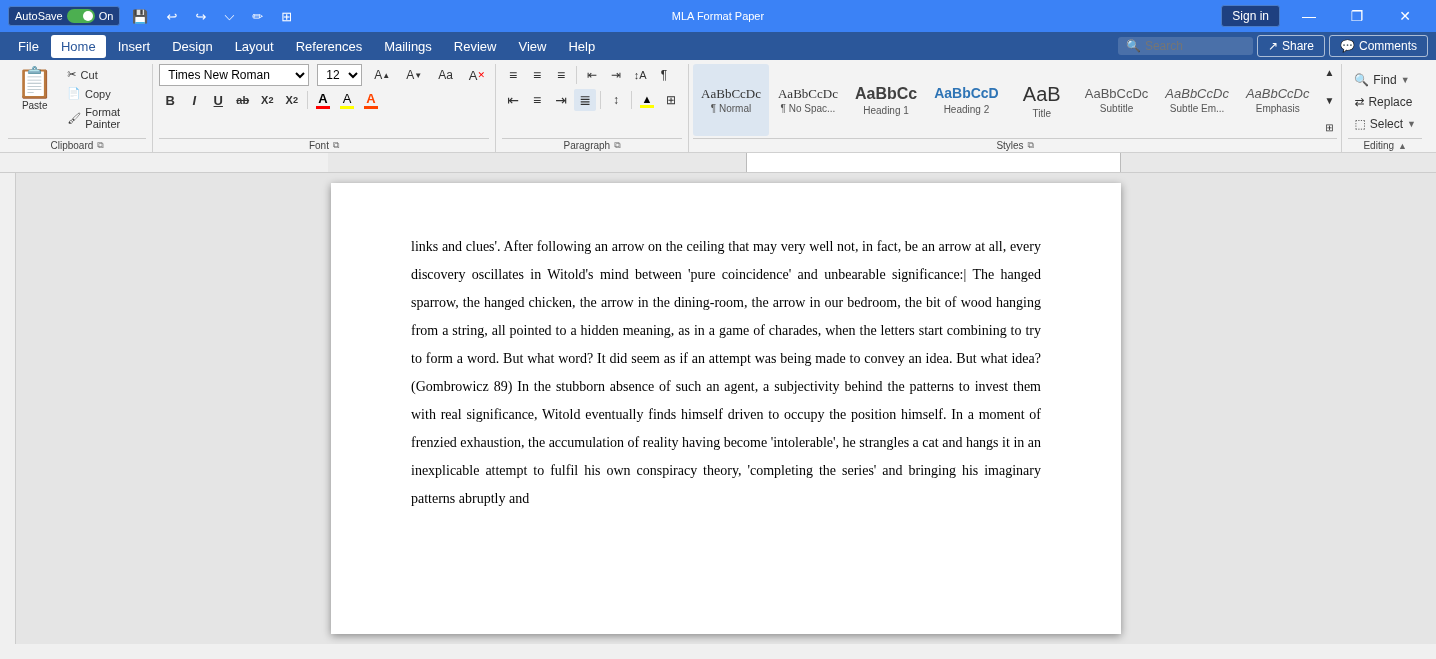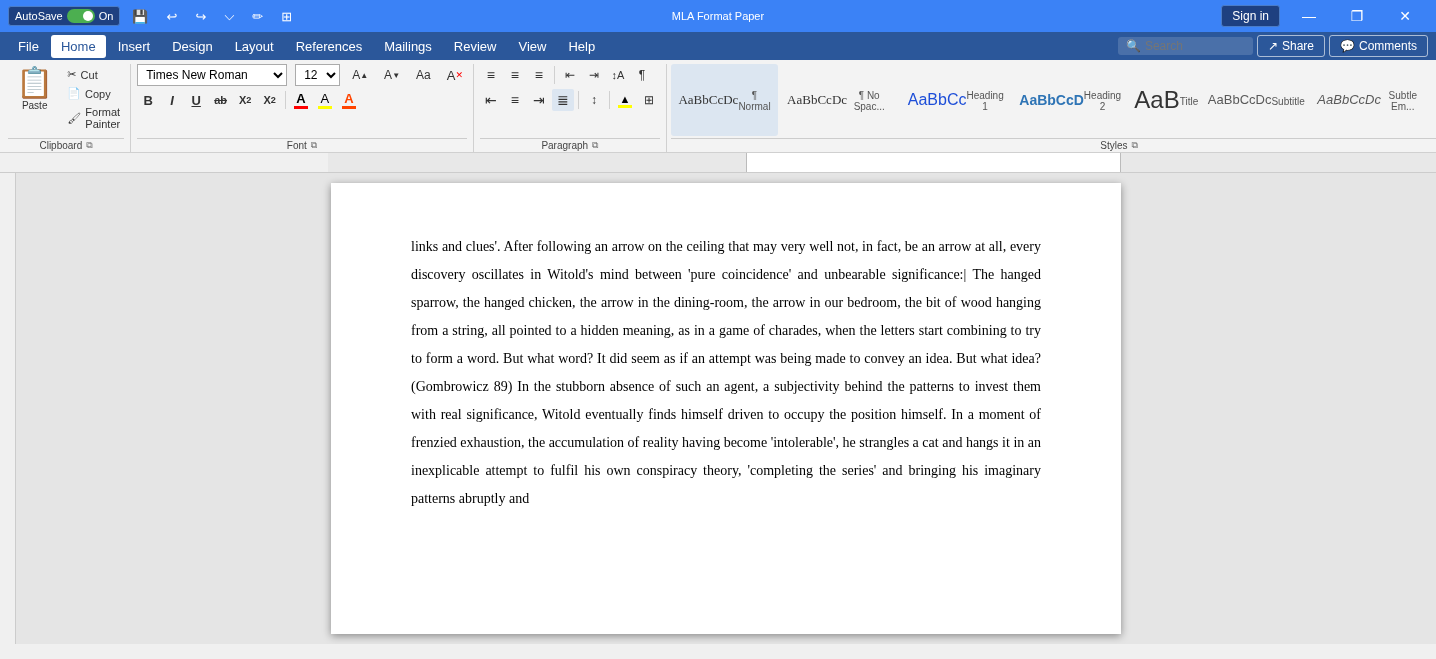--- a/index.html
+++ b/index.html
@@ -117,21 +117,21 @@
     .format-btn.italic { font-style: italic; }
     .format-btn.underline { text-decoration: underline; }
     .format-btn.strike { text-decoration: line-through; }
     .color-btn {
       display: flex; flex-direction: column; align-items: center;
       background: none; border: none; cursor: pointer; padding: 1px 3px;
       border-radius: 2px; min-width: 22px; height: 22px; justify-content: center;
     }
     .color-bar { height: 3px; width: 14px; }
     .style-item {
-      display: flex; flex-direction: row; align-items: center; justify-content: center;
+      display: flex; flex-direction: column; align-items: center; justify-content: center;
       padding: 4px 8px; cursor: pointer; border-radius: 3px;
       font-size: 12px; min-width: 68px; background: none; border: none;
       color: #333; text-align: center;
     }
     .style-item.active { background: #dce6f1; }
     .style-preview { font-size: 18px; line-height: 1.2; }
     .style-label { font-size: 10px; color: #555; margin-top: 2px; }
     .scroll-btn {
       background: none; border: none; cursor: pointer; font-size: 10px;
       padding: 1px 3px; border-radius: 2px; color: #333;
@@ -394,31 +394,31 @@
           <span class="style-preview" style="font-size:13px; font-family:'Times New Roman',serif;">AaBbCcDc</span>
           <span class="style-label">¶ Normal</span>
         </button>
 
         <button class="style-item">
           <span class="style-preview" style="font-size:13px; font-family:'Times New Roman',serif;">AaBbCcDc</span>
           <span class="style-label">¶ No Spac...</span>
         </button>
 
         <button class="style-item">
-          <span class="style-preview" style="font-size:16px; font-weight:normal; color:#1d4ed8;">AaBbCc</span>
+          <span class="style-preview" style="font-size:16px; font-weight:bold; color:#404040;">AaBbCc</span>
           <span class="style-label">Heading 1</span>
         </button>
 
         <button class="style-item">
           <span class="style-preview" style="font-size:14px; font-weight:bold; color:#2e74b5;">AaBbCcD</span>
           <span class="style-label">Heading 2</span>
         </button>
 
         <button class="style-item">
-          <span class="style-preview" style="font-size:24px; color:#333;">AaB</span>
+          <span class="style-preview" style="font-size:20px; color:#333;">AaB</span>
           <span class="style-label">Title</span>
         </button>
 
         <button class="style-item">
           <span class="style-preview" style="font-size:13px; color:#595959;">AaBbCcDc</span>
           <span class="style-label">Subtitle</span>
         </button>
 
         <button class="style-item">
           <span class="style-preview" style="font-size:13px; color:#595959; font-style:italic;">AaBbCcDc</span>

